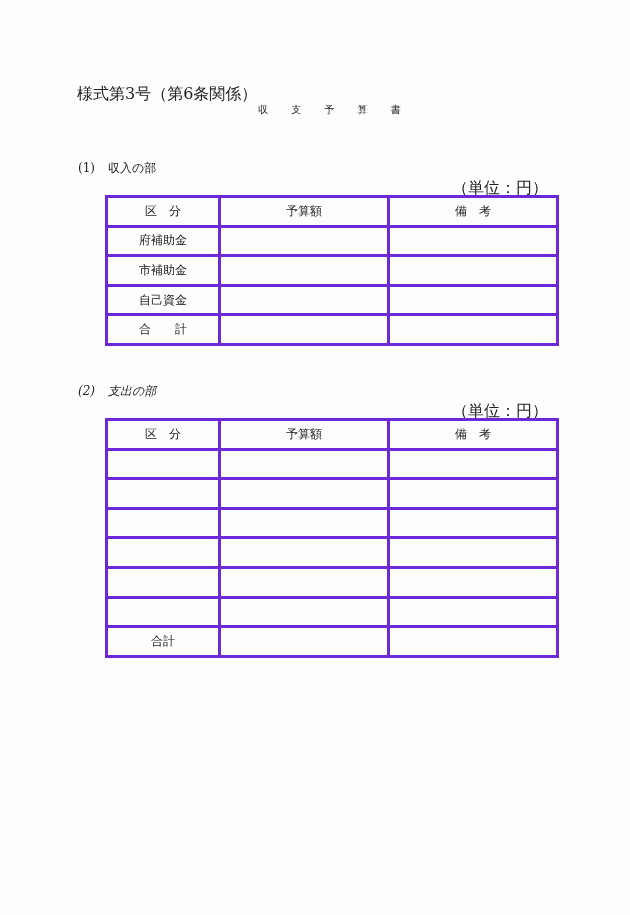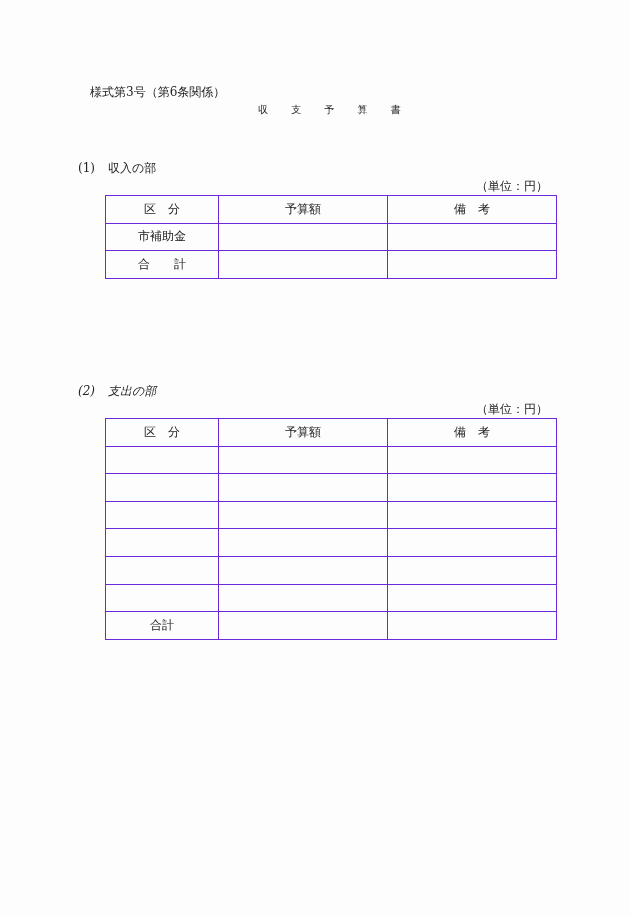--- a/index.html
+++ b/index.html
@@ -2,35 +2,35 @@
 <html><head>
 <meta charset="utf-8">
 <style>
   html, body { margin: 0; padding: 0; }
   body {
     width: 630px; height: 915px; background: #fdfdfd; position: relative;
     font-family: "DejaVu Serif", "Liberation Serif", serif; color: #222;
     font-size: 12px; overflow: hidden;
   }
   .abs { position: absolute; white-space: nowrap; }
-  #form-no { left: 90px; top: 84px; font-size: 12px; }
+  #form-no { left: 77px; top: 84px; font-size: 16px; }
   #doc-title { left: 258px; top: 103px; font-size: 10px; letter-spacing: 10px; }
   .sec-head { font-size: 12px; }
   .sec-head .num { display: inline-block; width: 30px; }
   #sec1 { left: 78px; top: 160px; }
   #sec2 { left: 78px; top: 383px; font-style: italic; }
-  .unit { right: 82px; font-size: 12px; margin-left: 24px; }
+  .unit { right: 82px; font-size: 16px; margin-left: 24px; }
   #unit1 { top: 178px; }
   #unit2 { top: 401px; }
   table.budget {
     position: absolute; left: 105px; width: 451px;
     border-collapse: collapse; table-layout: fixed;
   }
   table.budget td, table.budget th {
-    border: 1px solid #6d28d9; height: 26.6px; padding: 0;
+    border: 3px solid #6d28d9; height: 26.6px; padding: 0;
     text-align: center; font-weight: normal; font-size: 12px;
   }
   table.budget col.c1 { width: 113px; }
   table.budget col.c2 { width: 169px; }
   table.budget col.c3 { width: 169px; }
   #table1 { top: 195px; }
   #table2 { top: 418px; }
 </style>
 </head>
 <body>
@@ -49,21 +49,31 @@
       <col class="c2">
       <col class="c3">
     </colgroup>
   <tbody>
       <tr>
     <th>区　分</th>
     <th>予算額</th>
     <th>備　考</th>
   </tr>
   <tr>
+    <td>府補助金</td>
+    <td></td>
+    <td></td>
+  </tr>
+  <tr>
     <td>市補助金</td>
+    <td></td>
+    <td></td>
+  </tr>
+  <tr>
+    <td>自己資金</td>
     <td></td>
     <td></td>
   </tr>
   <tr>
     <td>合　　計</td>
     <td></td>
     <td></td>
   </tr>
 </tbody>
   </table>

